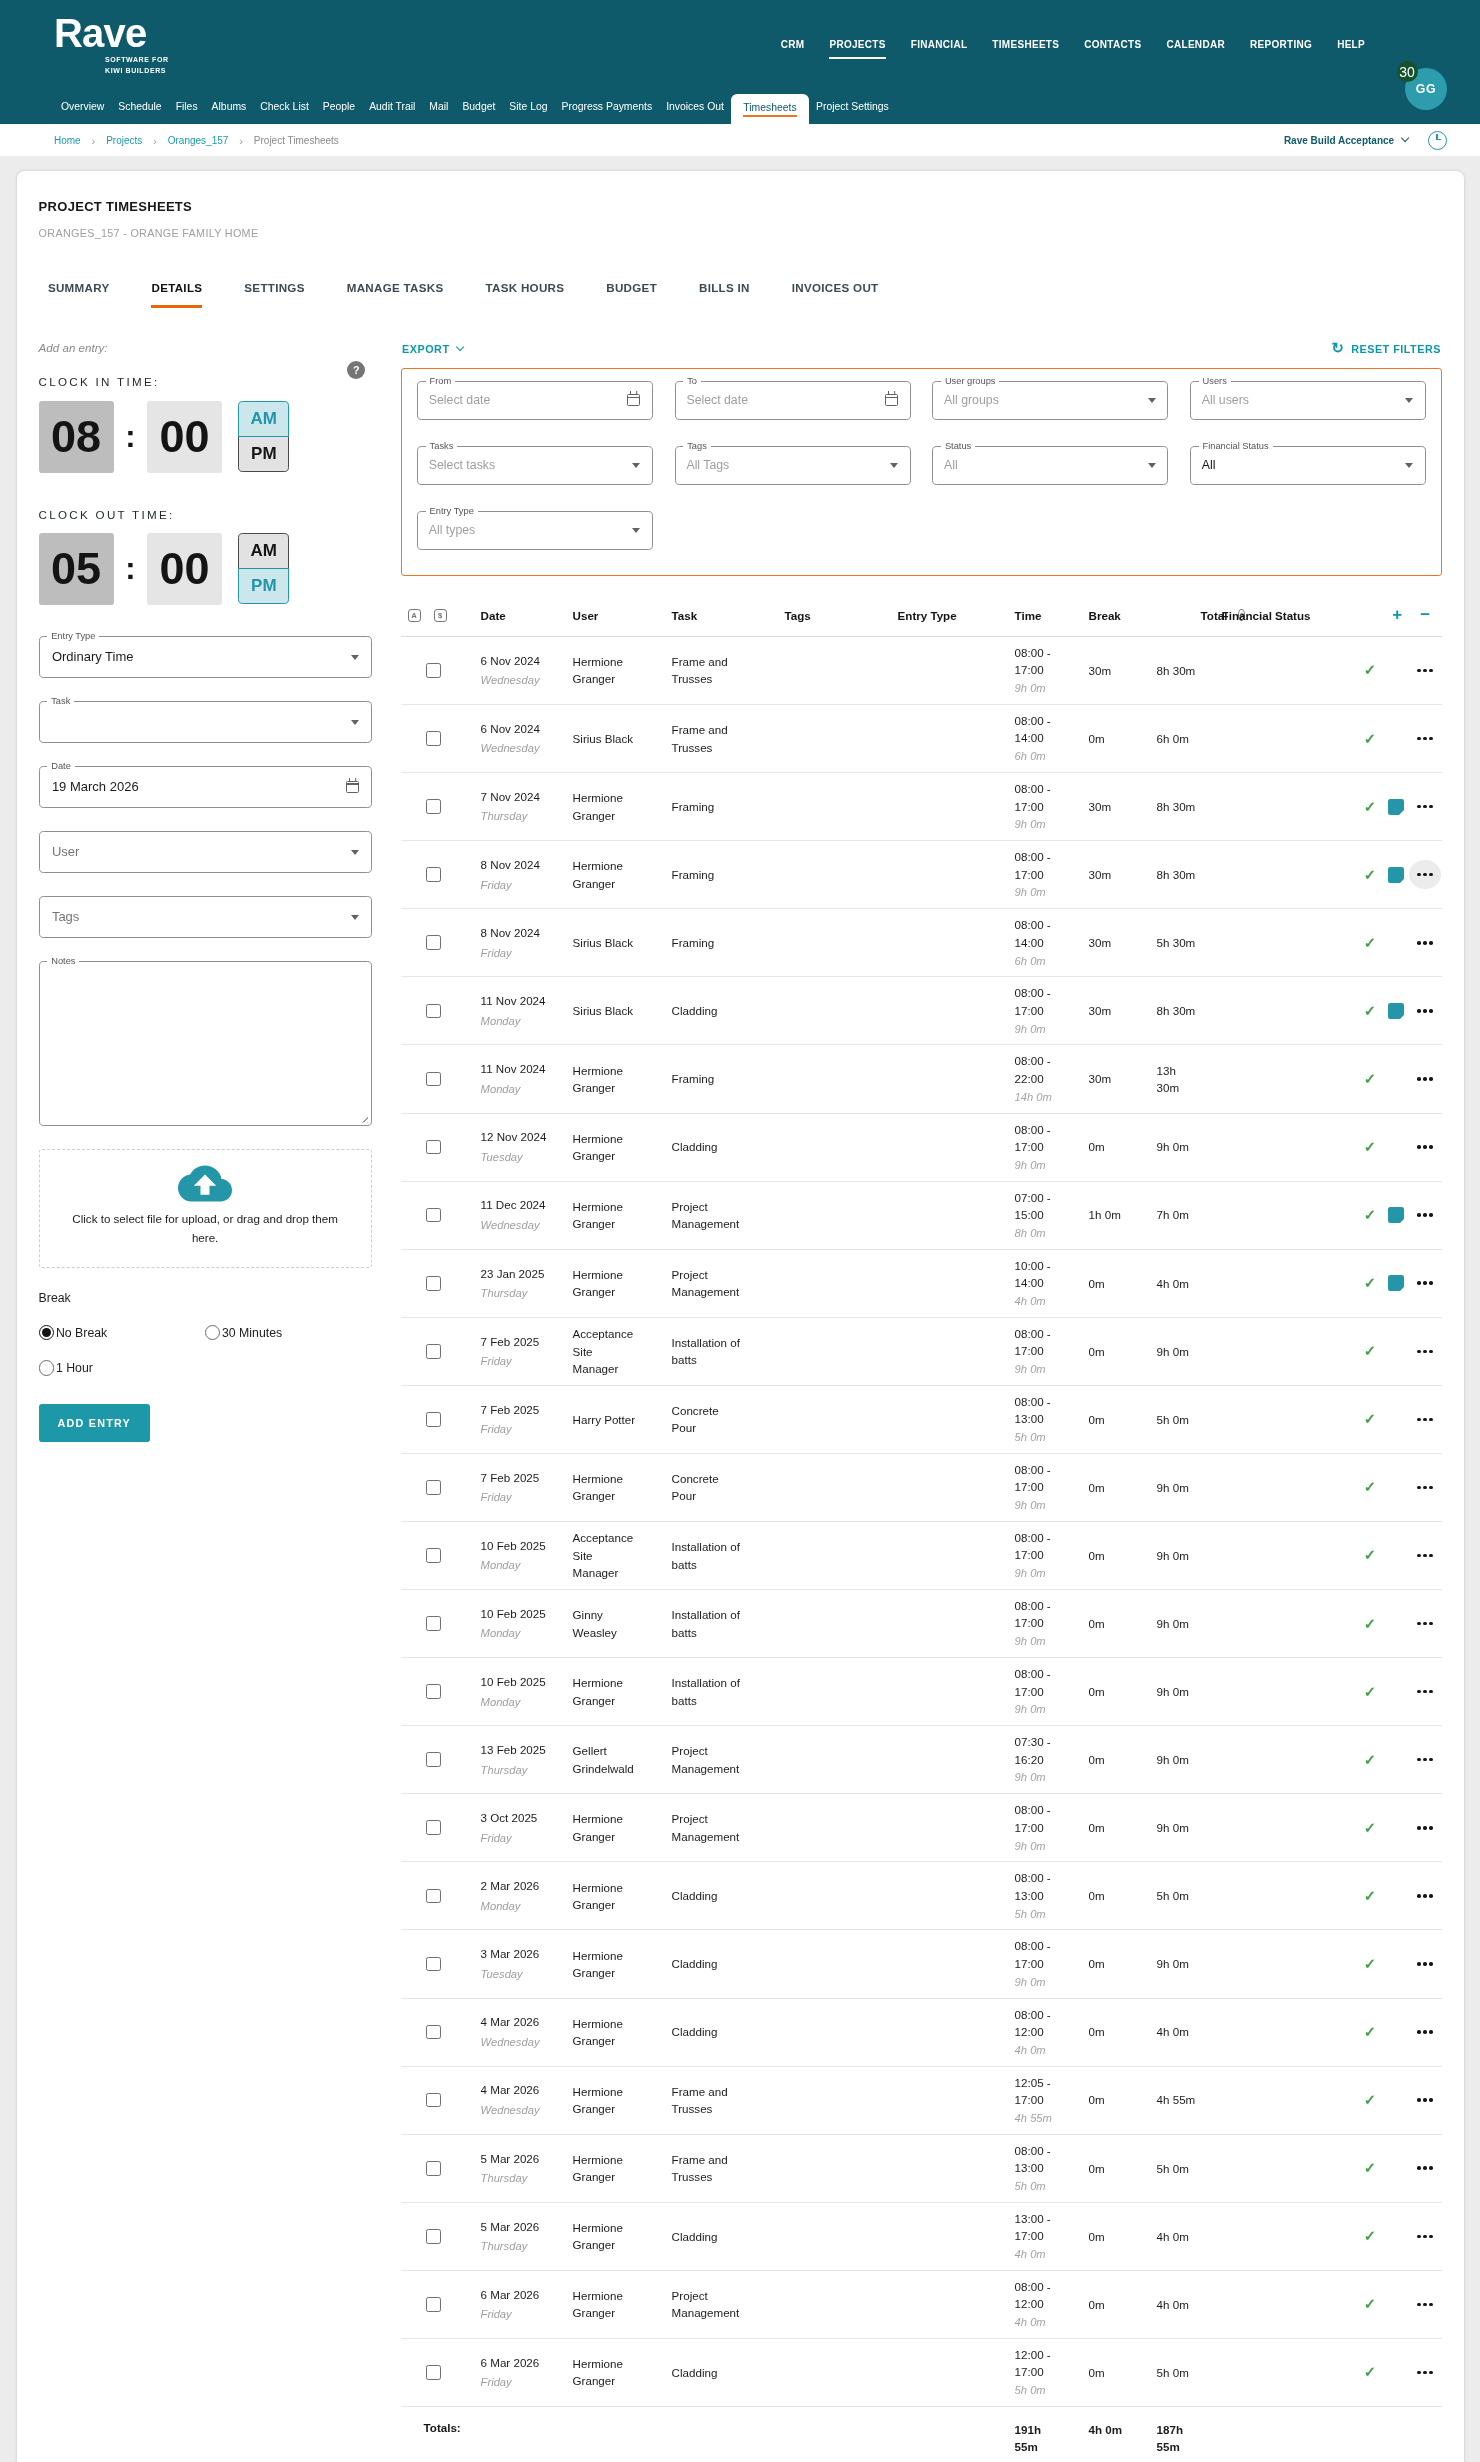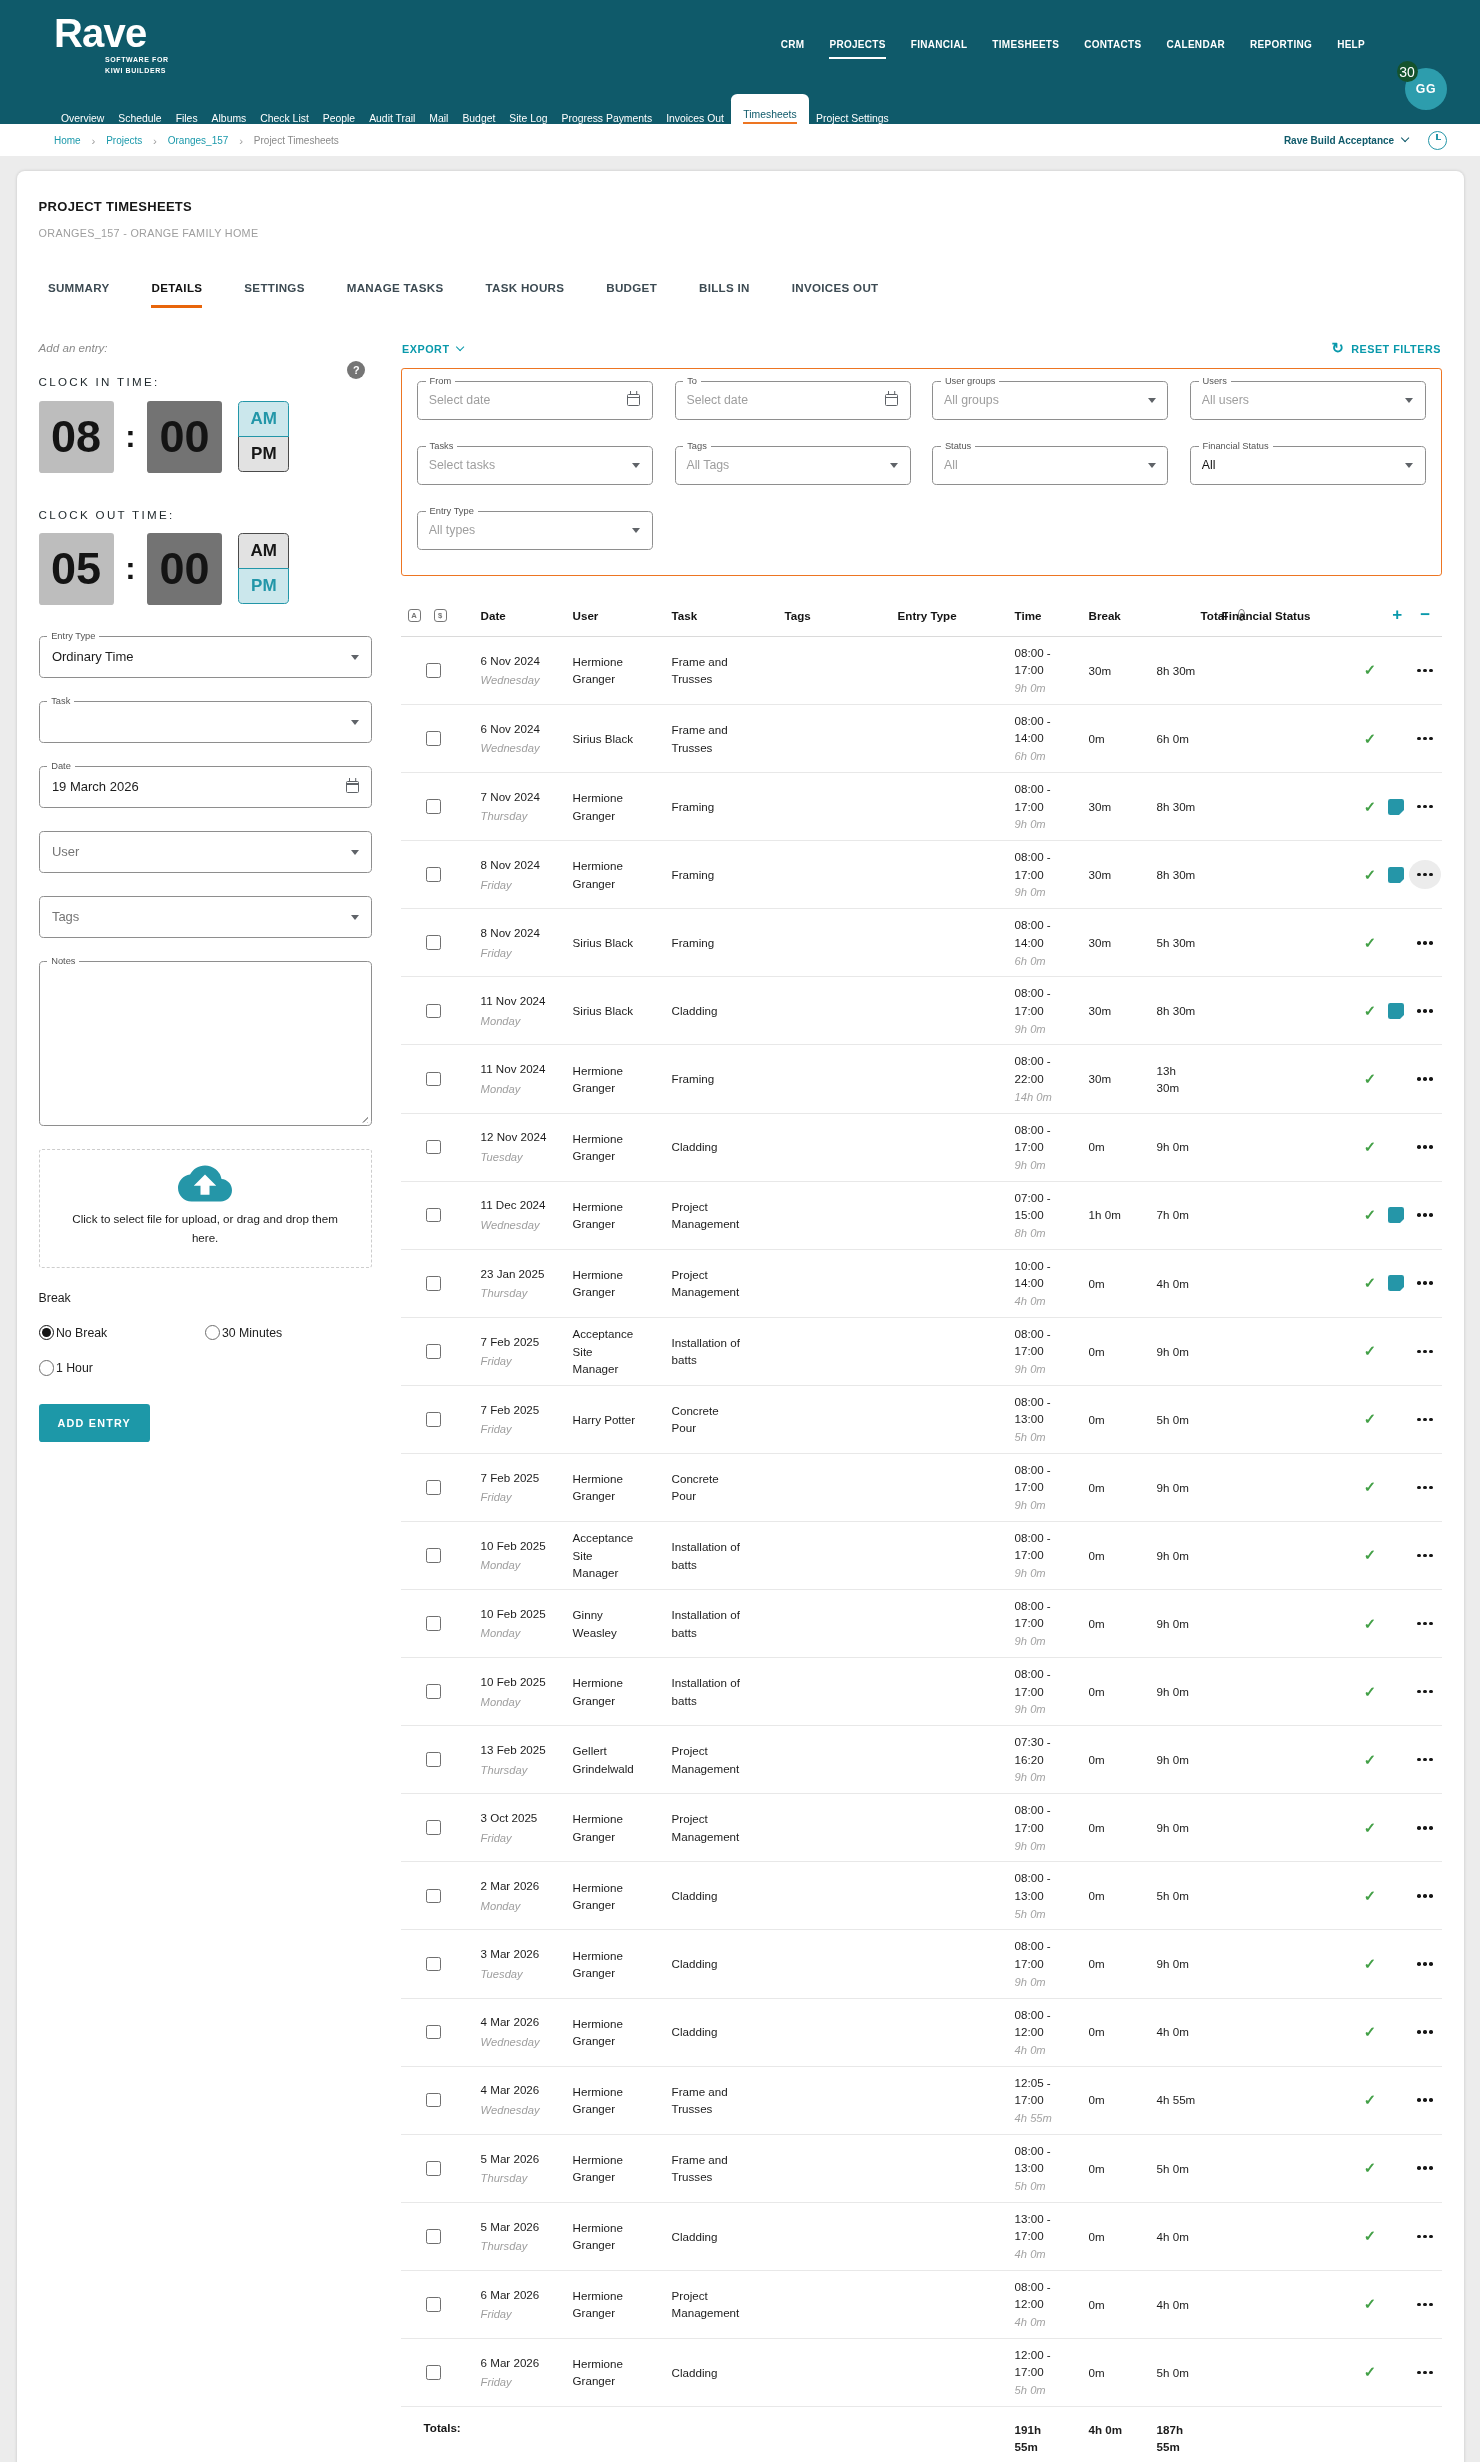--- a/index.html
+++ b/index.html
@@ -12,21 +12,21 @@
   .logo-sub { font-size:7px; letter-spacing:0.6px; margin-left:51px; margin-top:2.3px; font-weight:bold; line-height:1.5; }
   .top-menu { display:flex; gap:25px; align-items:center;padding-left:43px; }
   .top-menu-item { color:#fff; font-size:10px; font-weight:bold; letter-spacing:0.3px; cursor:pointer; padding-bottom:7px; border-bottom:2.3px solid transparent; margin-bottom:-9.3px; }
   .top-menu-item.active { border-bottom-color:#fff; }
   .avatar-wrap { position:absolute; right:34px; top:68px; z-index:6; }
   .avatar { width:42px; height:42px; border-radius:50%; background:#2D9DAD; color:#fff; font-weight:bold; font-size:12.3px; letter-spacing:0.8px; display:flex; align-items:center; justify-content:center; }
   .badge { position:absolute; top:-7px; left:-8.5px; background:#14532d; color:#fff; font-size:14px; font-weight:normal; width:21px; height:21px; border-radius:50%; display:flex; align-items:center; justify-content:center; }
 
   
   .subnav { background:#0F5A6A; height:35px; display:flex; align-items:stretch; padding-left:54px; }
-  .subnav-item { color:#fff; font-size:10.4px; display:flex; align-items:flex-end; padding:0 7px; cursor:pointer; }
+  .subnav-item { color:#fff; font-size:10.4px; display:flex; align-items:center; padding:0 7px; cursor:pointer; }
   .subnav-item.active { background:#fff; color:#0F5A6A; border-radius:6.2px 6.2px 0 0; margin-top:4.6px; padding:0 11.6px; }
   .subnav-item.active .lbl { border-bottom:2.3px solid #ED7522; padding:1.5px 0.8px 2.3px; }
 
   
   .breadcrumb-bar { background:#fff; height:32px; display:flex; align-items:center; justify-content:space-between; padding:0 34px 0 54px; }
   .breadcrumb { display:flex; align-items:center; gap:10.8px; font-size:10px; }
   .bc-item { color:#1B99AB; cursor:pointer; }
   .bc-item.current { color:#8A8A8A; cursor:default; }
   .bc-sep { color:#9E9E9E; font-size:11.6px; }
   .bc-right { display:flex; align-items:center; gap:20px; }
@@ -50,21 +50,21 @@
   .main-col { flex:1; min-width:0; }
 
   
   .form-head { position:relative; margin-bottom:10.8px; }
   .add-entry-lbl { font-style:italic; color:#8A8A8A; font-size:11.6px; }
   .help-icon { position:absolute; right:6.2px; top:20px; width:18px; height:18px; border-radius:50%; background:#757575; color:#fff; font-size:10.8px; font-weight:bold; display:flex; align-items:center; justify-content:center; cursor:pointer; }
   .clock-label { font-size:11.6px; font-weight:500; letter-spacing:2.3px; color:#212A2E; margin-top:20px; }
   .clockrow { display:flex; align-items:center; gap:11.6px; margin-top:12.3px; }
   .digit { width:75px; height:72px; border-radius:3.1px; display:flex; align-items:center; justify-content:center; font-size:45px; font-weight:bold; color:#141414; cursor:pointer; }
   .digit.hour { background:#BDBDBD; }
-  .digit.min  { background:#737373; }
+  .digit.min  { background:#e5e5e5; }
   .colon { font-size:31px; font-weight:bold; color:#141414; }
   .ampm { display:flex; flex-direction:column; margin-left:4.6px; }
   .ampm .opt { width:51px; height:36px; display:flex; align-items:center; justify-content:center; font-size:17px; font-weight:bold; border:0.8px solid #4A4A4A; background:#E2E2E2; color:#161616; cursor:pointer; }
   .ampm .opt:first-child { border-radius:4.6px 4.6px 0 0; }
   .ampm .opt:last-child { border-radius:0 0 4.6px 4.6px; margin-top:-0.8px; }
   .ampm .opt.sel { background:#CBE7EC; color:#2296A8; border-color:#2296A8; z-index:2; }
 
   .outfield { position:relative; border:0.8px solid #8E8E8E; border-radius:4.6px; height:42px; display:flex; align-items:center; padding:0 12.3px; margin-top:23px; background:#fff; cursor:pointer; }
   .outfield .flabel { position:absolute; top:-6.2px; left:7.7px; background:#fff; padding:0 3.9px; font-size:9.3px; color:#555; }
   .outfield .value { font-size:13px; color:#1C1C1C; }

